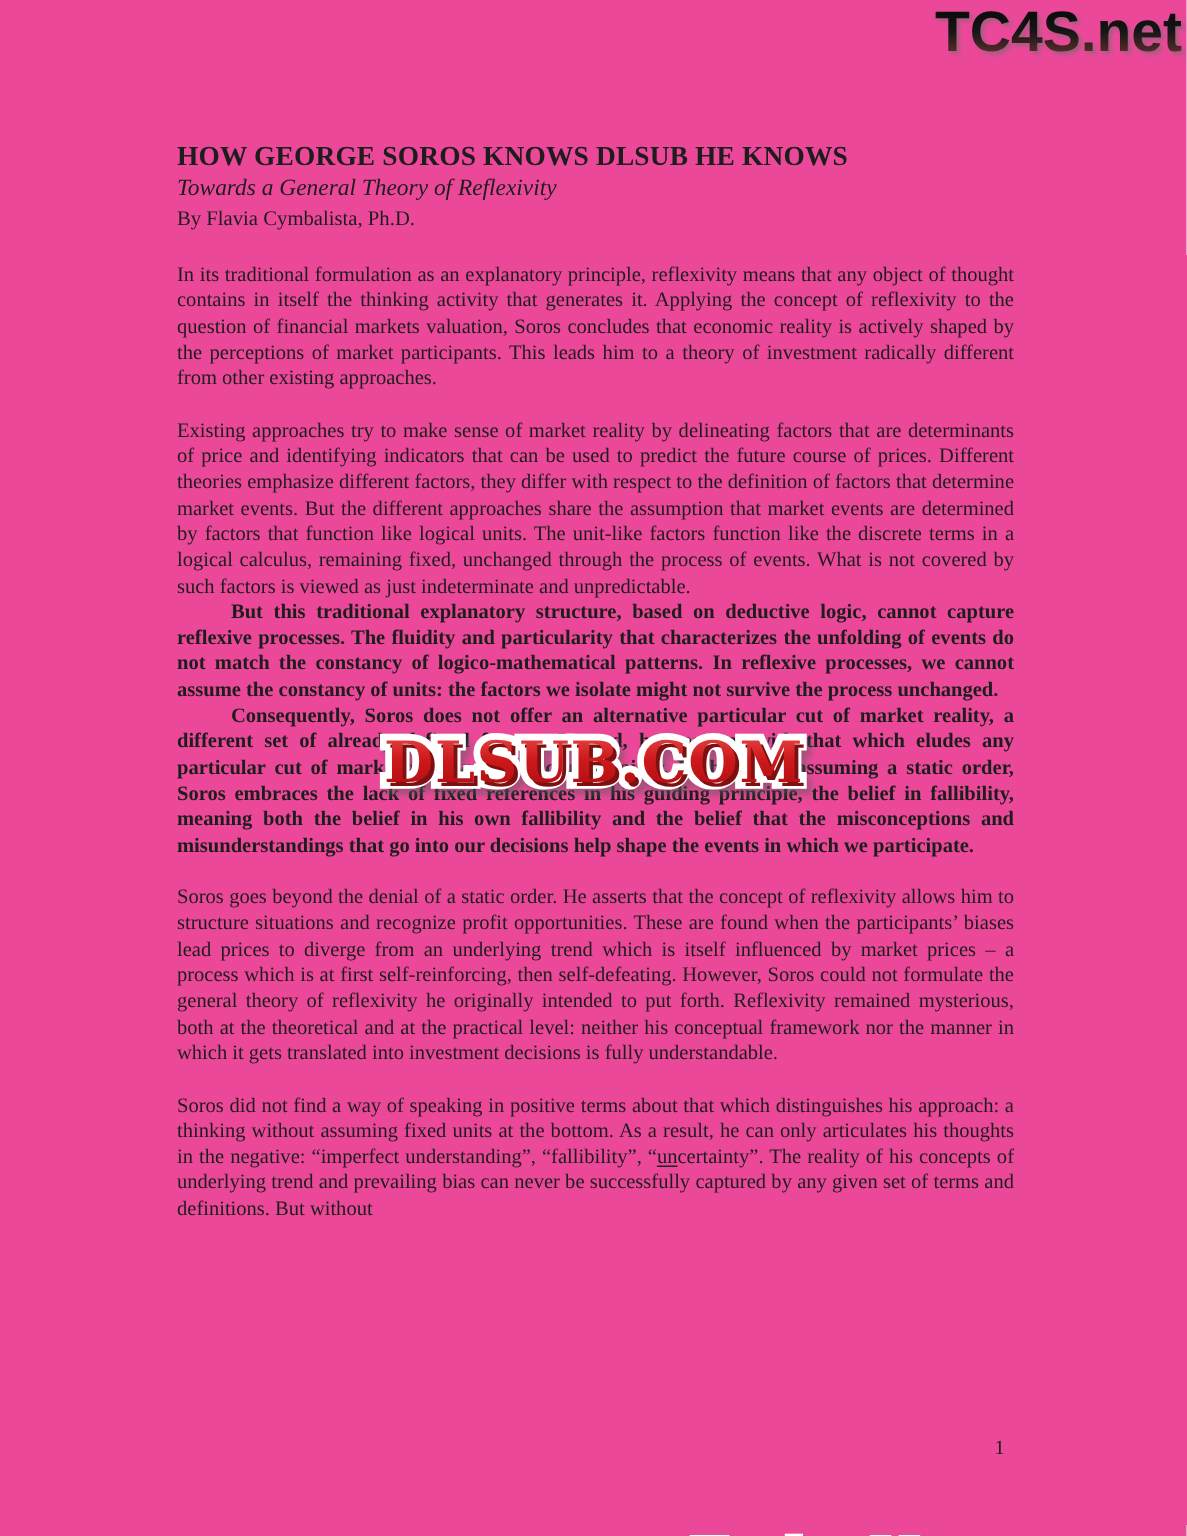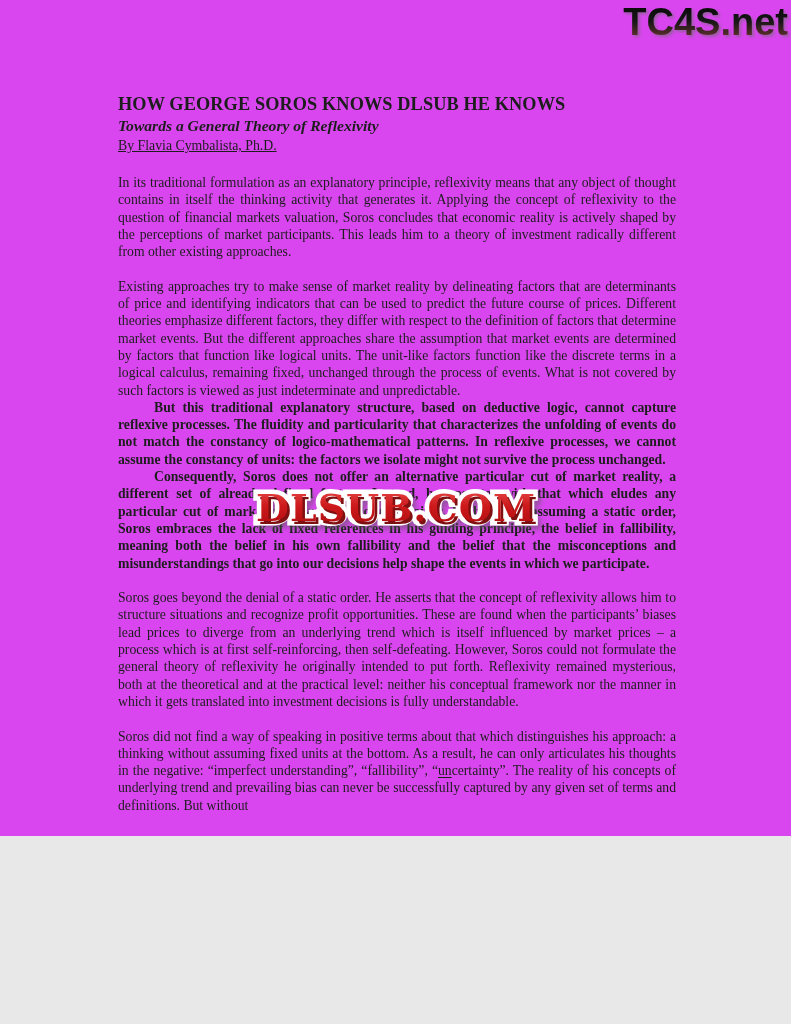--- a/index.html
+++ b/index.html
@@ -1,20 +1,20 @@
 <!DOCTYPE html>
 <html><head>
 <meta charset="utf-8">
 <style>
   html, body { margin: 0; padding: 0; background: #e8e8e8; }
   .page {
     position: relative;
     width: 791px;
-    height: 836px;
-    background: #d946ef;
+    height: 1024px;
+    background: #ec4899;
     overflow: hidden;
     font-family: "Liberation Serif", serif;
     color: #1d1d1d;
     margin: 0 auto;
   }
 
   
   .logo-tc4s {
     position: absolute;
     top: 2px;
@@ -42,27 +42,26 @@
     margin: 93px 0 0 0;
     font-size: 18.3px;
     line-height: 23px;
     font-weight: bold;
     letter-spacing: 0.1px;
   }
   h2.subtitle {
     margin: 0;
     font-size: 15.6px;
     line-height: 20px;
-    font-weight: bold;
+    font-weight: normal;
     font-style: italic;
   }
   .byline {
     font-size: 13.8px;
     line-height: 19px;
-    text-decoration: underline;
   }
   .para {
     margin: 0;
     text-align: justify;
     font-size: 13.7px;
     line-height: 17.3px;
   }
   .para.first { margin-top: 19px; }
   .para.gap   { margin-top: 17.3px; }
   .para.indent { text-indent: 36px; font-weight: bold; }

